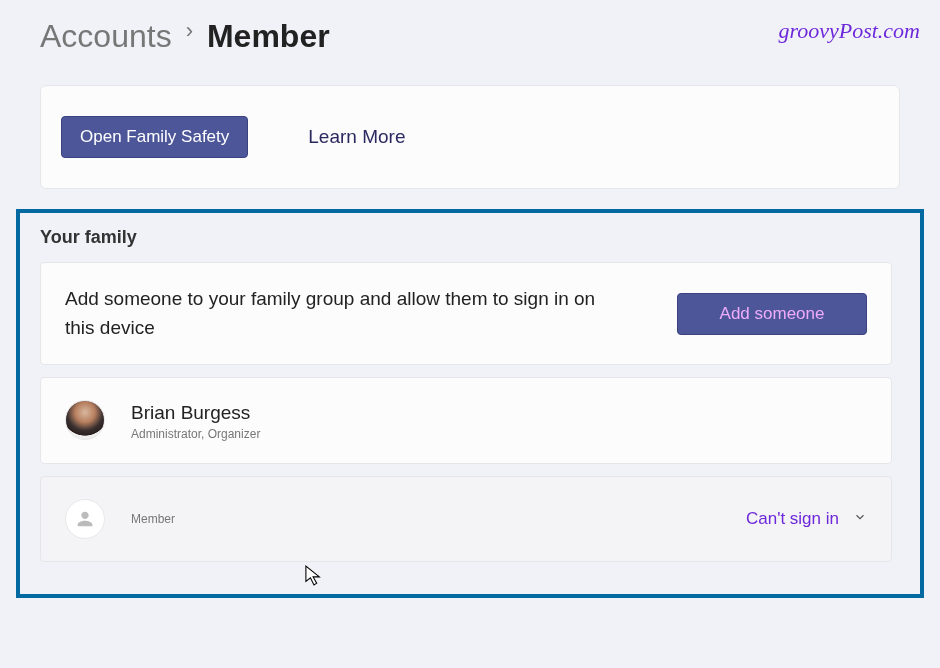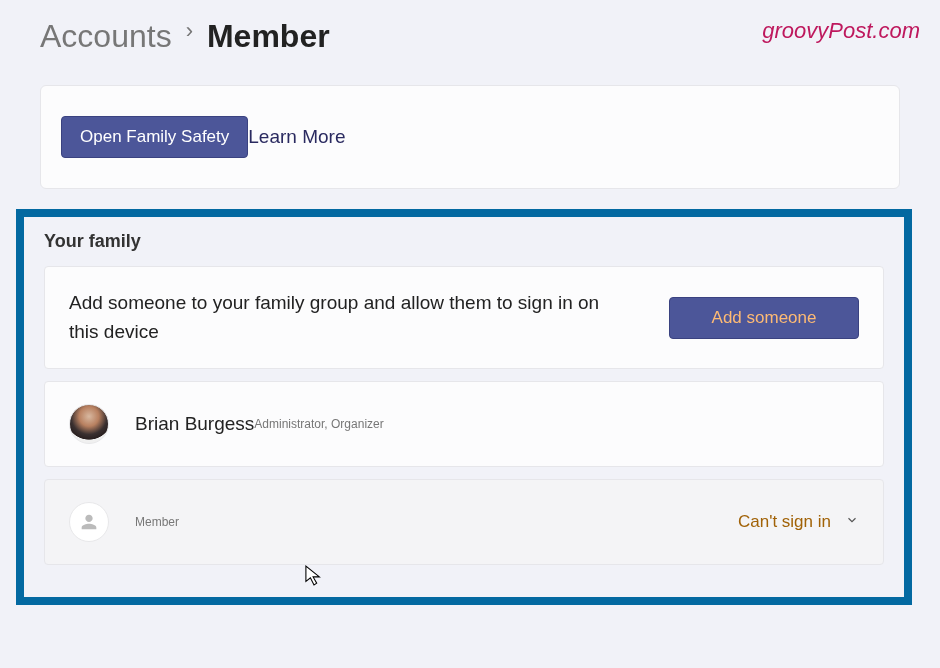--- a/index.html
+++ b/index.html
@@ -33,55 +33,56 @@
     }
     .breadcrumb-current {
       font-size: 32px;
       font-weight: 600;
       color: #222;
     }
     .watermark {
       position: absolute;
       right: 20px;
       top: 18px;
-      font-family: Liberation Sans, sans-serif;
+      font-family: Liberation Serif, serif;
       font-size: 22px;
-      color: #be185d;
+      color: #6d28d9;
       font-style: italic;
     }
     .card {
       background: #fcfcfd;
       border: 1px solid #e6e6ea;
       border-radius: 6px;
       margin: 0 40px 20px 40px;
     }
     .top-card {
       padding: 30px 20px;
       display: flex;
       align-items: center;
+      gap: 60px;
     }
     .primary-button {
       background: #4c5699;
       color: #fff;
       border: 1px solid #3a4280;
       border-radius: 4px;
       padding: 10px 18px;
       font-size: 17px;
       font-family: inherit;
       cursor: pointer;
     }
     .link-text {
       color: #2a2a60;
       font-size: 19px;
       cursor: pointer;
     }
     .section {
-      border: 8px solid #0369a1;
-      margin: 20px 28px 16px 16px;
-      padding: 14px 20px 20px 20px;
+      border: 4px solid #0369a1;
+      margin: 20px 16px 16px 16px;
+      padding: 14px 28px 20px 20px;
     }
     .section-title {
       font-size: 18px;
       font-weight: 600;
       color: #333;
       margin-bottom: 14px;
     }
     .sub-card {
       background: #fcfcfd;
       border: 1px solid #e6e6ea;
@@ -96,21 +97,21 @@
     }
     .add-text {
       font-size: 19px;
       color: #222;
       line-height: 1.5;
       flex: 1;
       max-width: 560px;
     }
     .add-button {
       background: #4c5699;
-      color: #fdba74;
+      color: #f0abfc;
       border: 1px solid #3a4280;
       border-radius: 4px;
       padding: 10px 28px;
       font-size: 17px;
       font-family: inherit;
       cursor: pointer;
       margin-left: auto;
       width: 190px;
       text-align: center;
     }
@@ -133,38 +134,37 @@
       border: 1px solid #e8e8ea;
       color: #bbb;
     }
     .avatar.placeholder svg {
       width: 22px;
       height: 22px;
       fill: #bbb;
     }
     .member-info {
       display: flex;
-      flex-direction: row;
-      align-items: center;
+      flex-direction: column;
     }
     .member-name {
       font-size: 19px;
       color: #222;
       line-height: 1.4;
     }
     .member-role {
       font-size: 12px;
       color: #777;
     }
     .status-dropdown {
       margin-left: auto;
       display: flex;
       align-items: center;
       gap: 14px;
-      color: #a16207;
+      color: #6d28d9;
       font-size: 17px;
       cursor: pointer;
     }
     .chevron-down {
       display: inline-block;
     }
     .chevron-down svg {
       width: 14px;
       height: 14px;
       stroke: #555;

